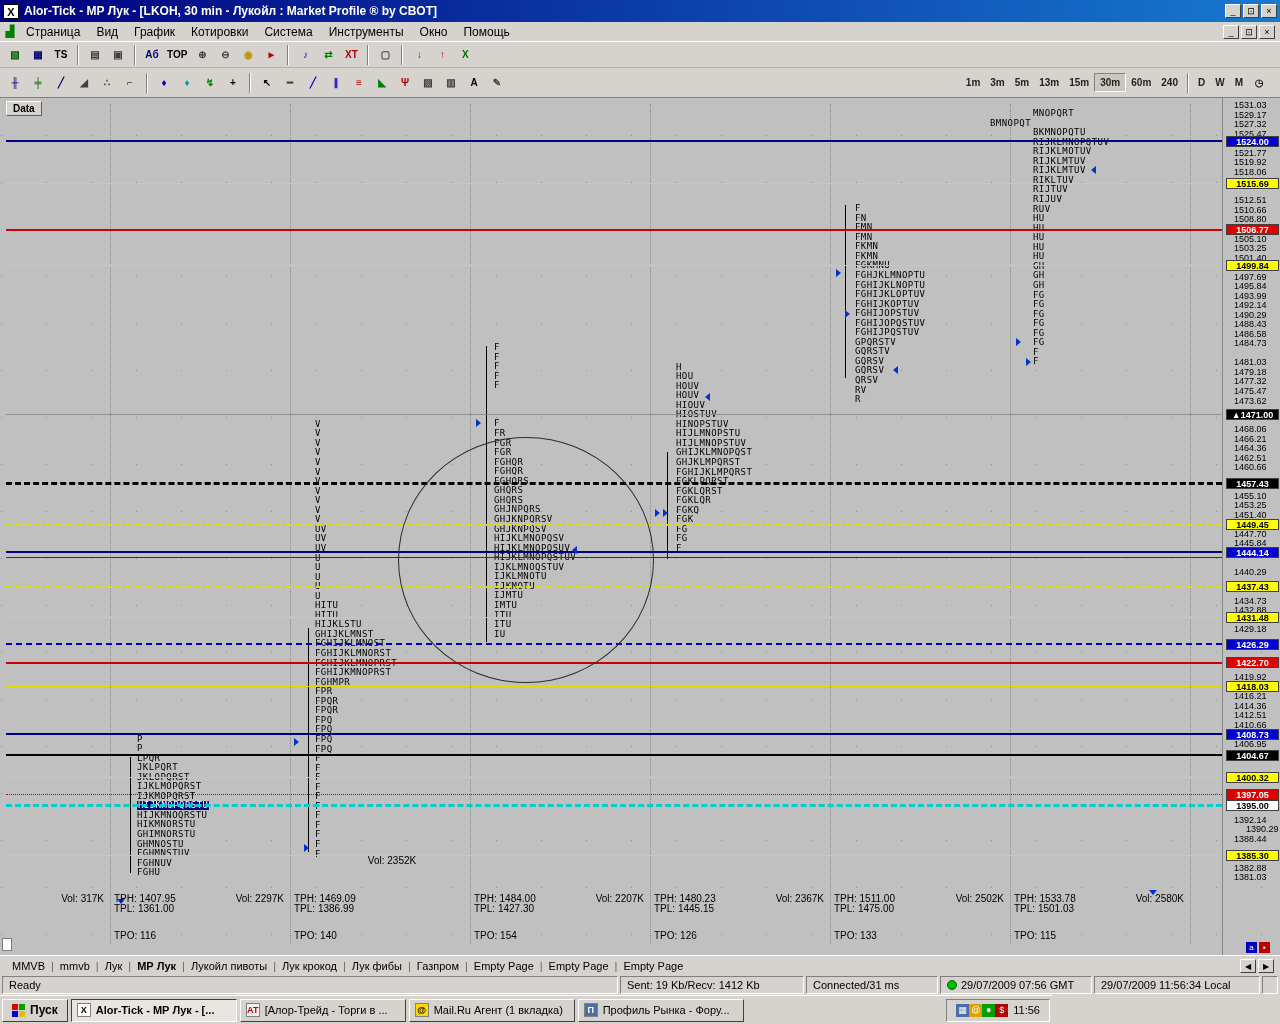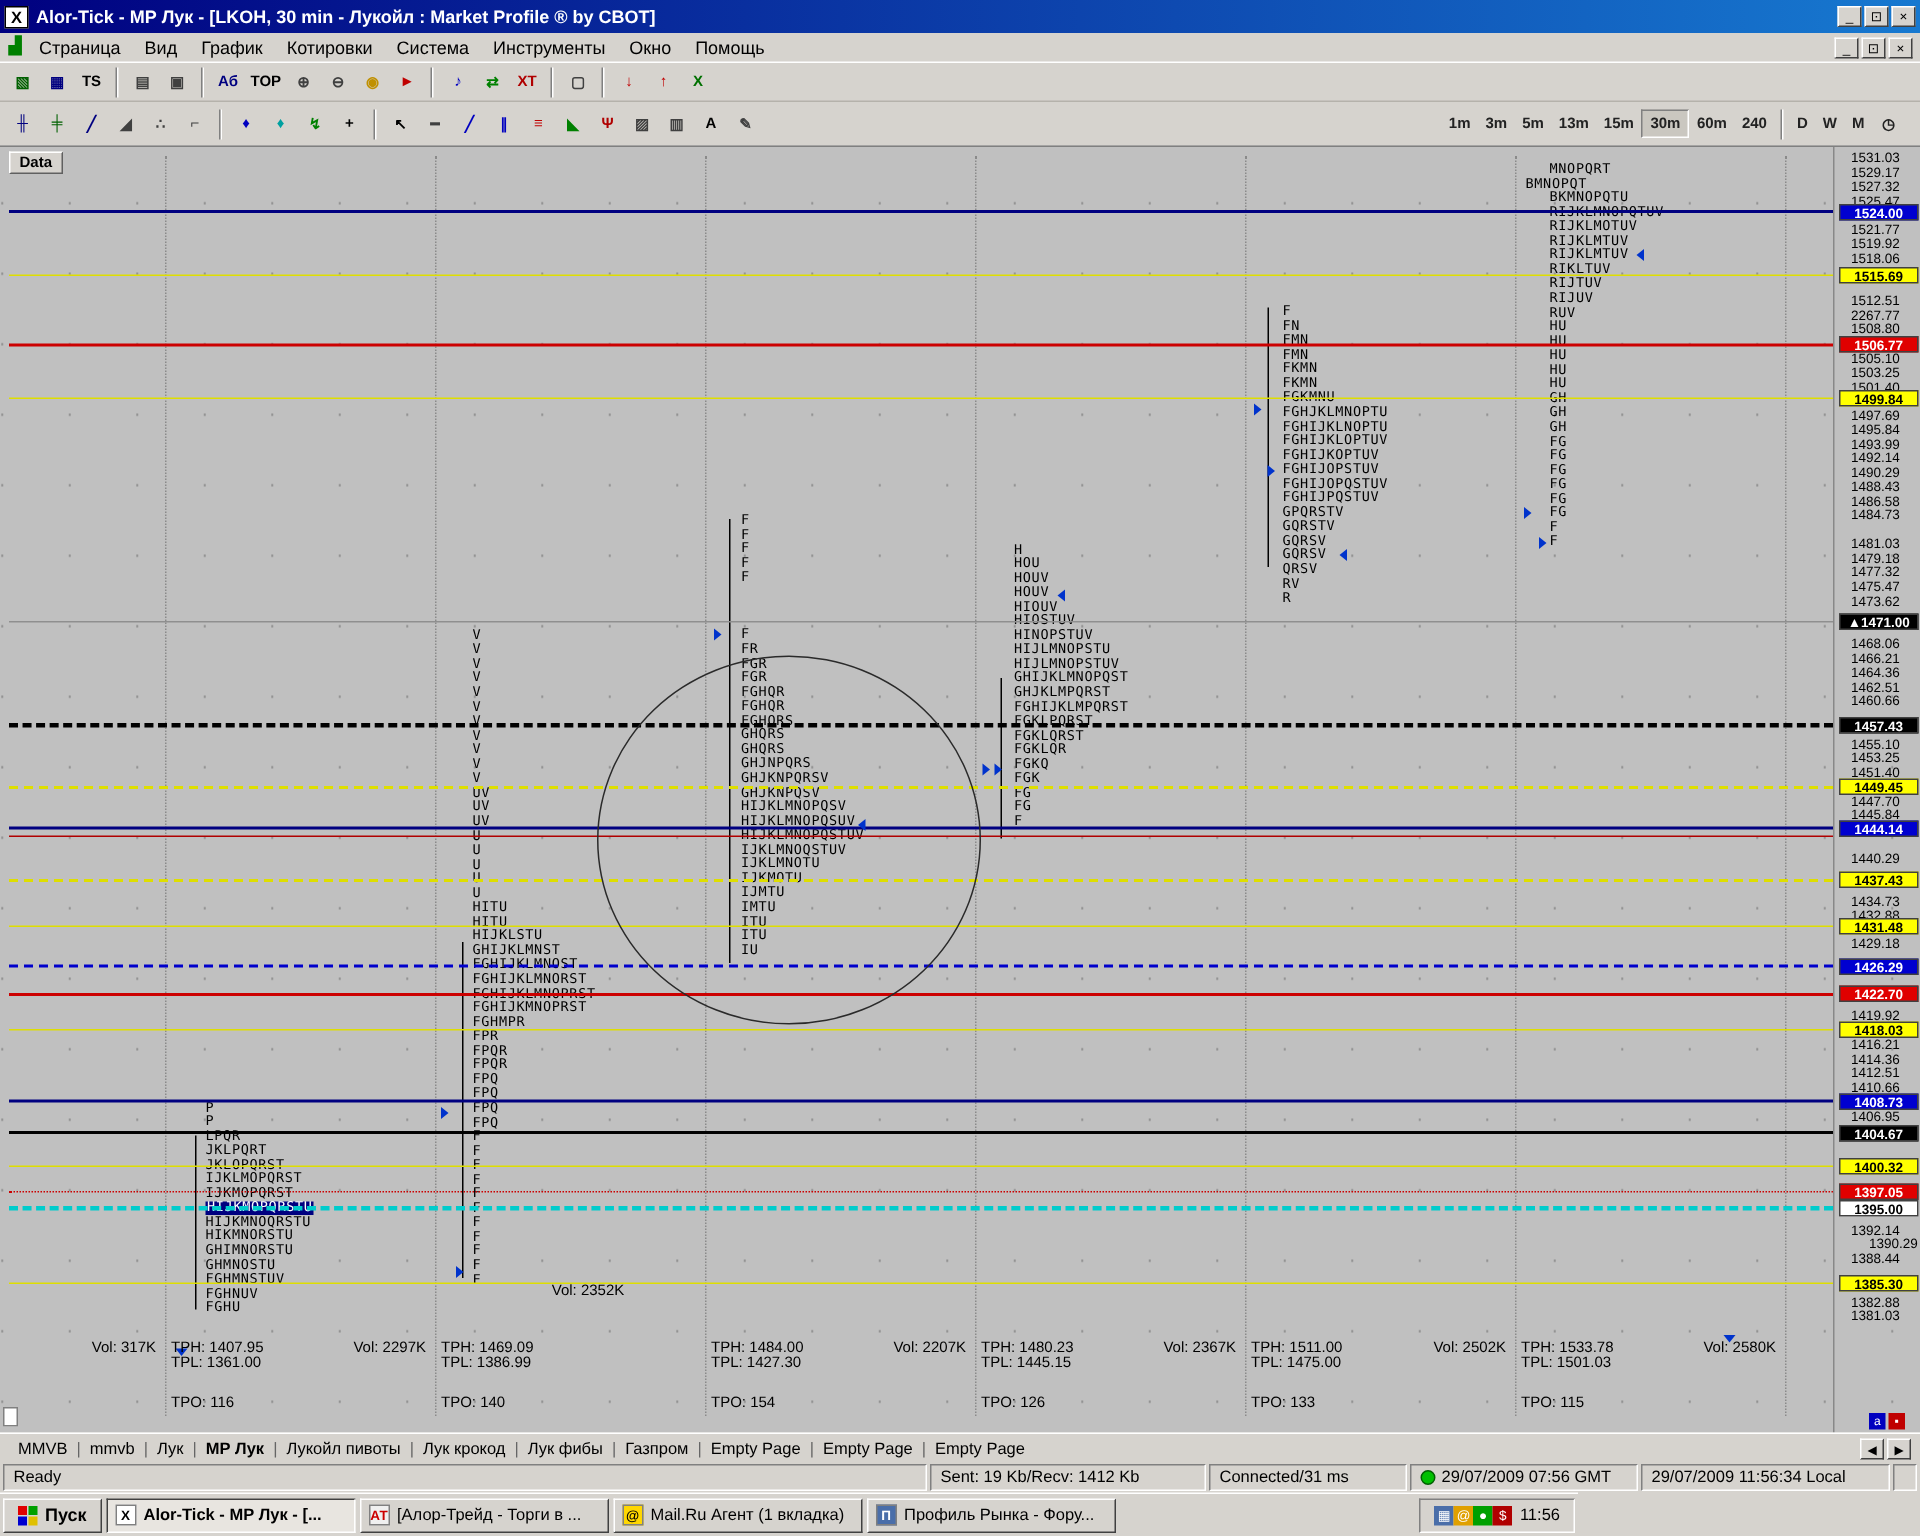--- a/index.html
+++ b/index.html
@@ -299,21 +299,21 @@
     <div class="letters" style="left: 855px; top: 220.7px;">FGHIJOPQSTUV</div>
     <div class="letters" style="left: 855px; top: 230.2px;">FGHIJPQSTUV</div>
     <div class="letters" style="left: 855px; top: 239.8px;">GPQRSTV</div>
     <div class="letters" style="left: 855px; top: 249.3px;">GQRSTV</div>
     <div class="letters" style="left: 855px; top: 258.9px;">GQRSV</div>
     <div class="letters" style="left: 855px; top: 268.4px;">GQRSV</div>
     <div class="letters" style="left: 855px; top: 278px;">QRSV</div>
     <div class="letters" style="left: 855px; top: 287.5px;">RV</div>
     <div class="letters" style="left: 855px; top: 297.1px;">R</div>
     <div class="letters" style="left: 1033px; top: 11px;">MNOPQRT</div>
-    <div class="letters" style="left: 1017px; top: 20.6px;">BMNOPQT</div>
+    <div class="letters" style="left: 990px; top: 20.6px;">BMNOPQT</div>
     <div class="letters" style="left: 1033px; top: 30.1px;">BKMNOPQTU</div>
     <div class="letters" style="left: 1033px; top: 39.7px;">RIJKLMNOPQTUV</div>
     <div class="letters" style="left: 1033px; top: 49.2px;">RIJKLMOTUV</div>
     <div class="letters" style="left: 1033px; top: 58.8px;">RIJKLMTUV</div>
     <div class="letters" style="left: 1033px; top: 68.3px;">RIJKLMTUV</div>
     <div class="letters" style="left: 1033px; top: 77.9px;">RIKLTUV</div>
     <div class="letters" style="left: 1033px; top: 87.4px;">RIJTUV</div>
     <div class="letters" style="left: 1033px; top: 97px;">RIJUV</div>
     <div class="letters" style="left: 1033px; top: 106.5px;">RUV</div>
     <div class="letters" style="left: 1033px; top: 116.1px;">HU</div>
@@ -361,21 +361,21 @@
     <div class="scale-txt" style="top: 2px;">1531.03</div>
     <div class="scale-txt" style="top: 11.6px;">1529.17</div>
     <div class="scale-txt" style="top: 21.1px;">1527.32</div>
     <div class="scale-txt" style="top: 30.6px;">1525.47</div>
     <div class="scale-box" style="top: 37.7px; background: rgb(0, 0, 208); color: rgb(255, 255, 255);">1524.00</div>
     <div class="scale-txt" style="top: 49.7px;">1521.77</div>
     <div class="scale-txt" style="top: 59.2px;">1519.92</div>
     <div class="scale-txt" style="top: 68.8px;">1518.06</div>
     <div class="scale-box" style="top: 80.4px; background: rgb(255, 255, 0); color: rgb(0, 0, 0);">1515.69</div>
     <div class="scale-txt" style="top: 97.3px;">1512.51</div>
-    <div class="scale-txt" style="top: 106.8px;">2267.77</div>
+    <div class="scale-txt" style="top: 106.8px;">1510.66</div>
     <div class="scale-txt" style="top: 116.4px;">1508.80</div>
     <div class="scale-box" style="top: 126.4px; background: rgb(224, 0, 0); color: rgb(255, 255, 255);">1506.77</div>
     <div class="scale-txt" style="top: 135.5px;">1505.10</div>
     <div class="scale-txt" style="top: 145px;">1503.25</div>
     <div class="scale-txt" style="top: 154.5px;">1501.40</div>
     <div class="scale-box" style="top: 162px; background: rgb(255, 255, 0); color: rgb(0, 0, 0);">1499.84</div>
     <div class="scale-txt" style="top: 173.6px;">1497.69</div>
     <div class="scale-txt" style="top: 183.1px;">1495.84</div>
     <div class="scale-txt" style="top: 192.6px;">1493.99</div>
     <div class="scale-txt" style="top: 202.2px;">1492.14</div>

